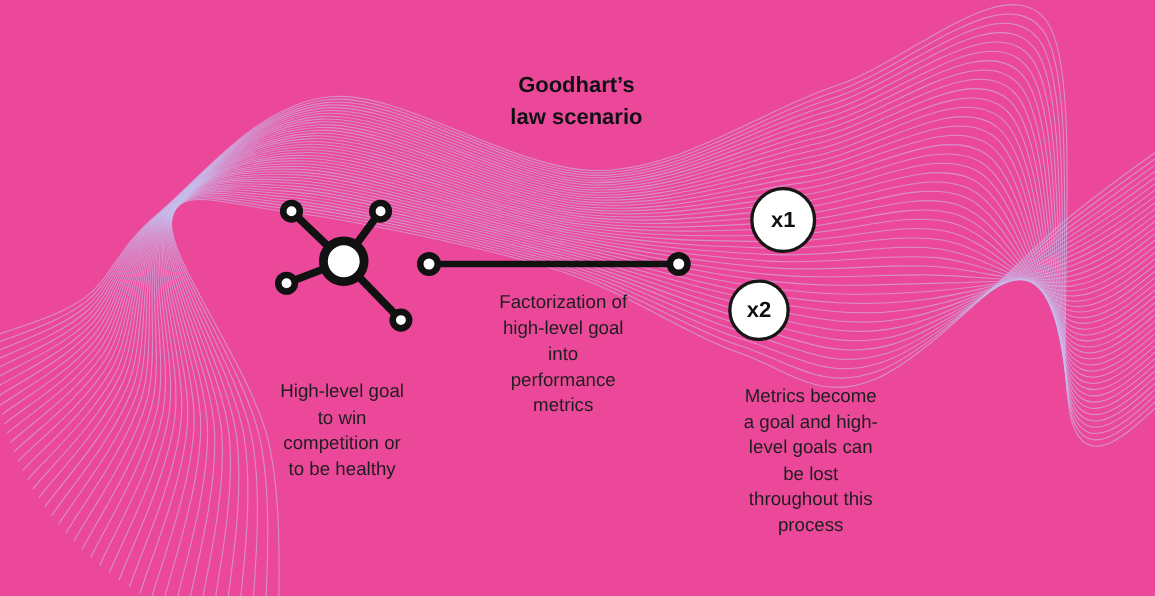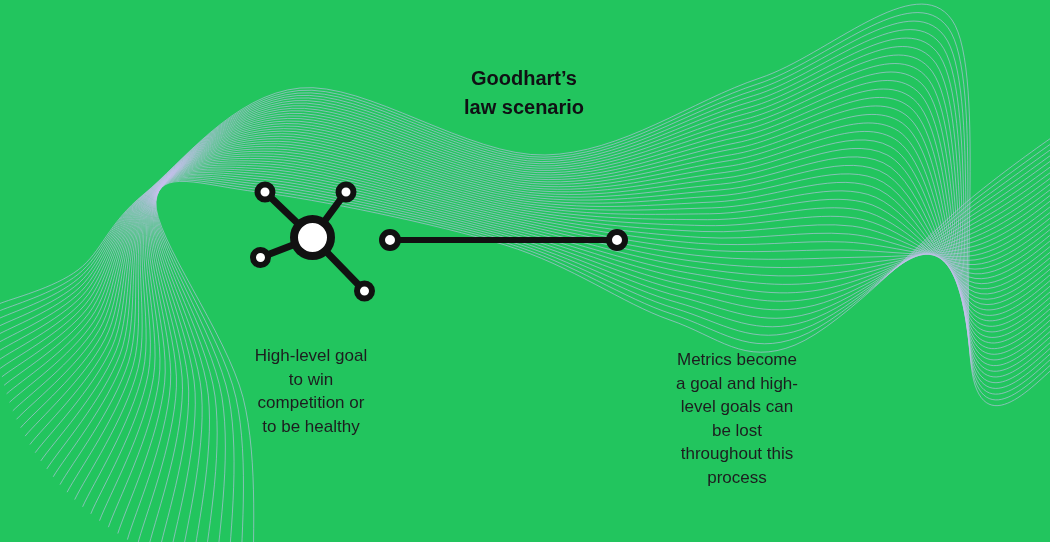--- a/index.html
+++ b/index.html
@@ -1,20 +1,20 @@
 <!DOCTYPE html>
 <html><head>
 <meta charset="utf-8">
 <style>
   html, body { margin: 0; padding: 0; background: #ffffff; }
   .stage {
     position: relative;
     width: 1050px;
     height: 542px;
-    background: #22c55e;
+    background: #ec4899;
     overflow: hidden;
     font-family: "Liberation Sans", sans-serif;
     color: #1d1d1f;
   }
   .waves {
     position: absolute;
     left: 0; top: 0;
   }
   .title {
     position: absolute;
@@ -132,21 +132,32 @@
 competition or
 to be healthy</div>
 
   <svg class="icon-svg dumbbell-icon" width="260" height="30" viewBox="0 0 260 30">
     <g stroke="#111111" fill="none">
       <line x1="15" y1="15" x2="242" y2="15" stroke-width="6" stroke-linecap="round"></line>
       <circle cx="15" cy="15" r="8" stroke-width="6" fill="#ffffff"></circle>
       <circle cx="242" cy="15" r="8" stroke-width="6" fill="#ffffff"></circle>
     </g>
   </svg>
+  <div class="caption caption-factor">Factorization of
+high-level goal
+into
+performance
+metrics</div>
 
+  <div class="metric-circle metric-x1">
+    <span>x1</span>
+  </div>
+  <div class="metric-circle metric-x2">
+    <span>x2</span>
+  </div>
   <div class="caption caption-metrics">Metrics become
 a goal and high-
 level goals can
 be lost
 throughout this
 process</div>
 
 </div>
 
 </body></html>

